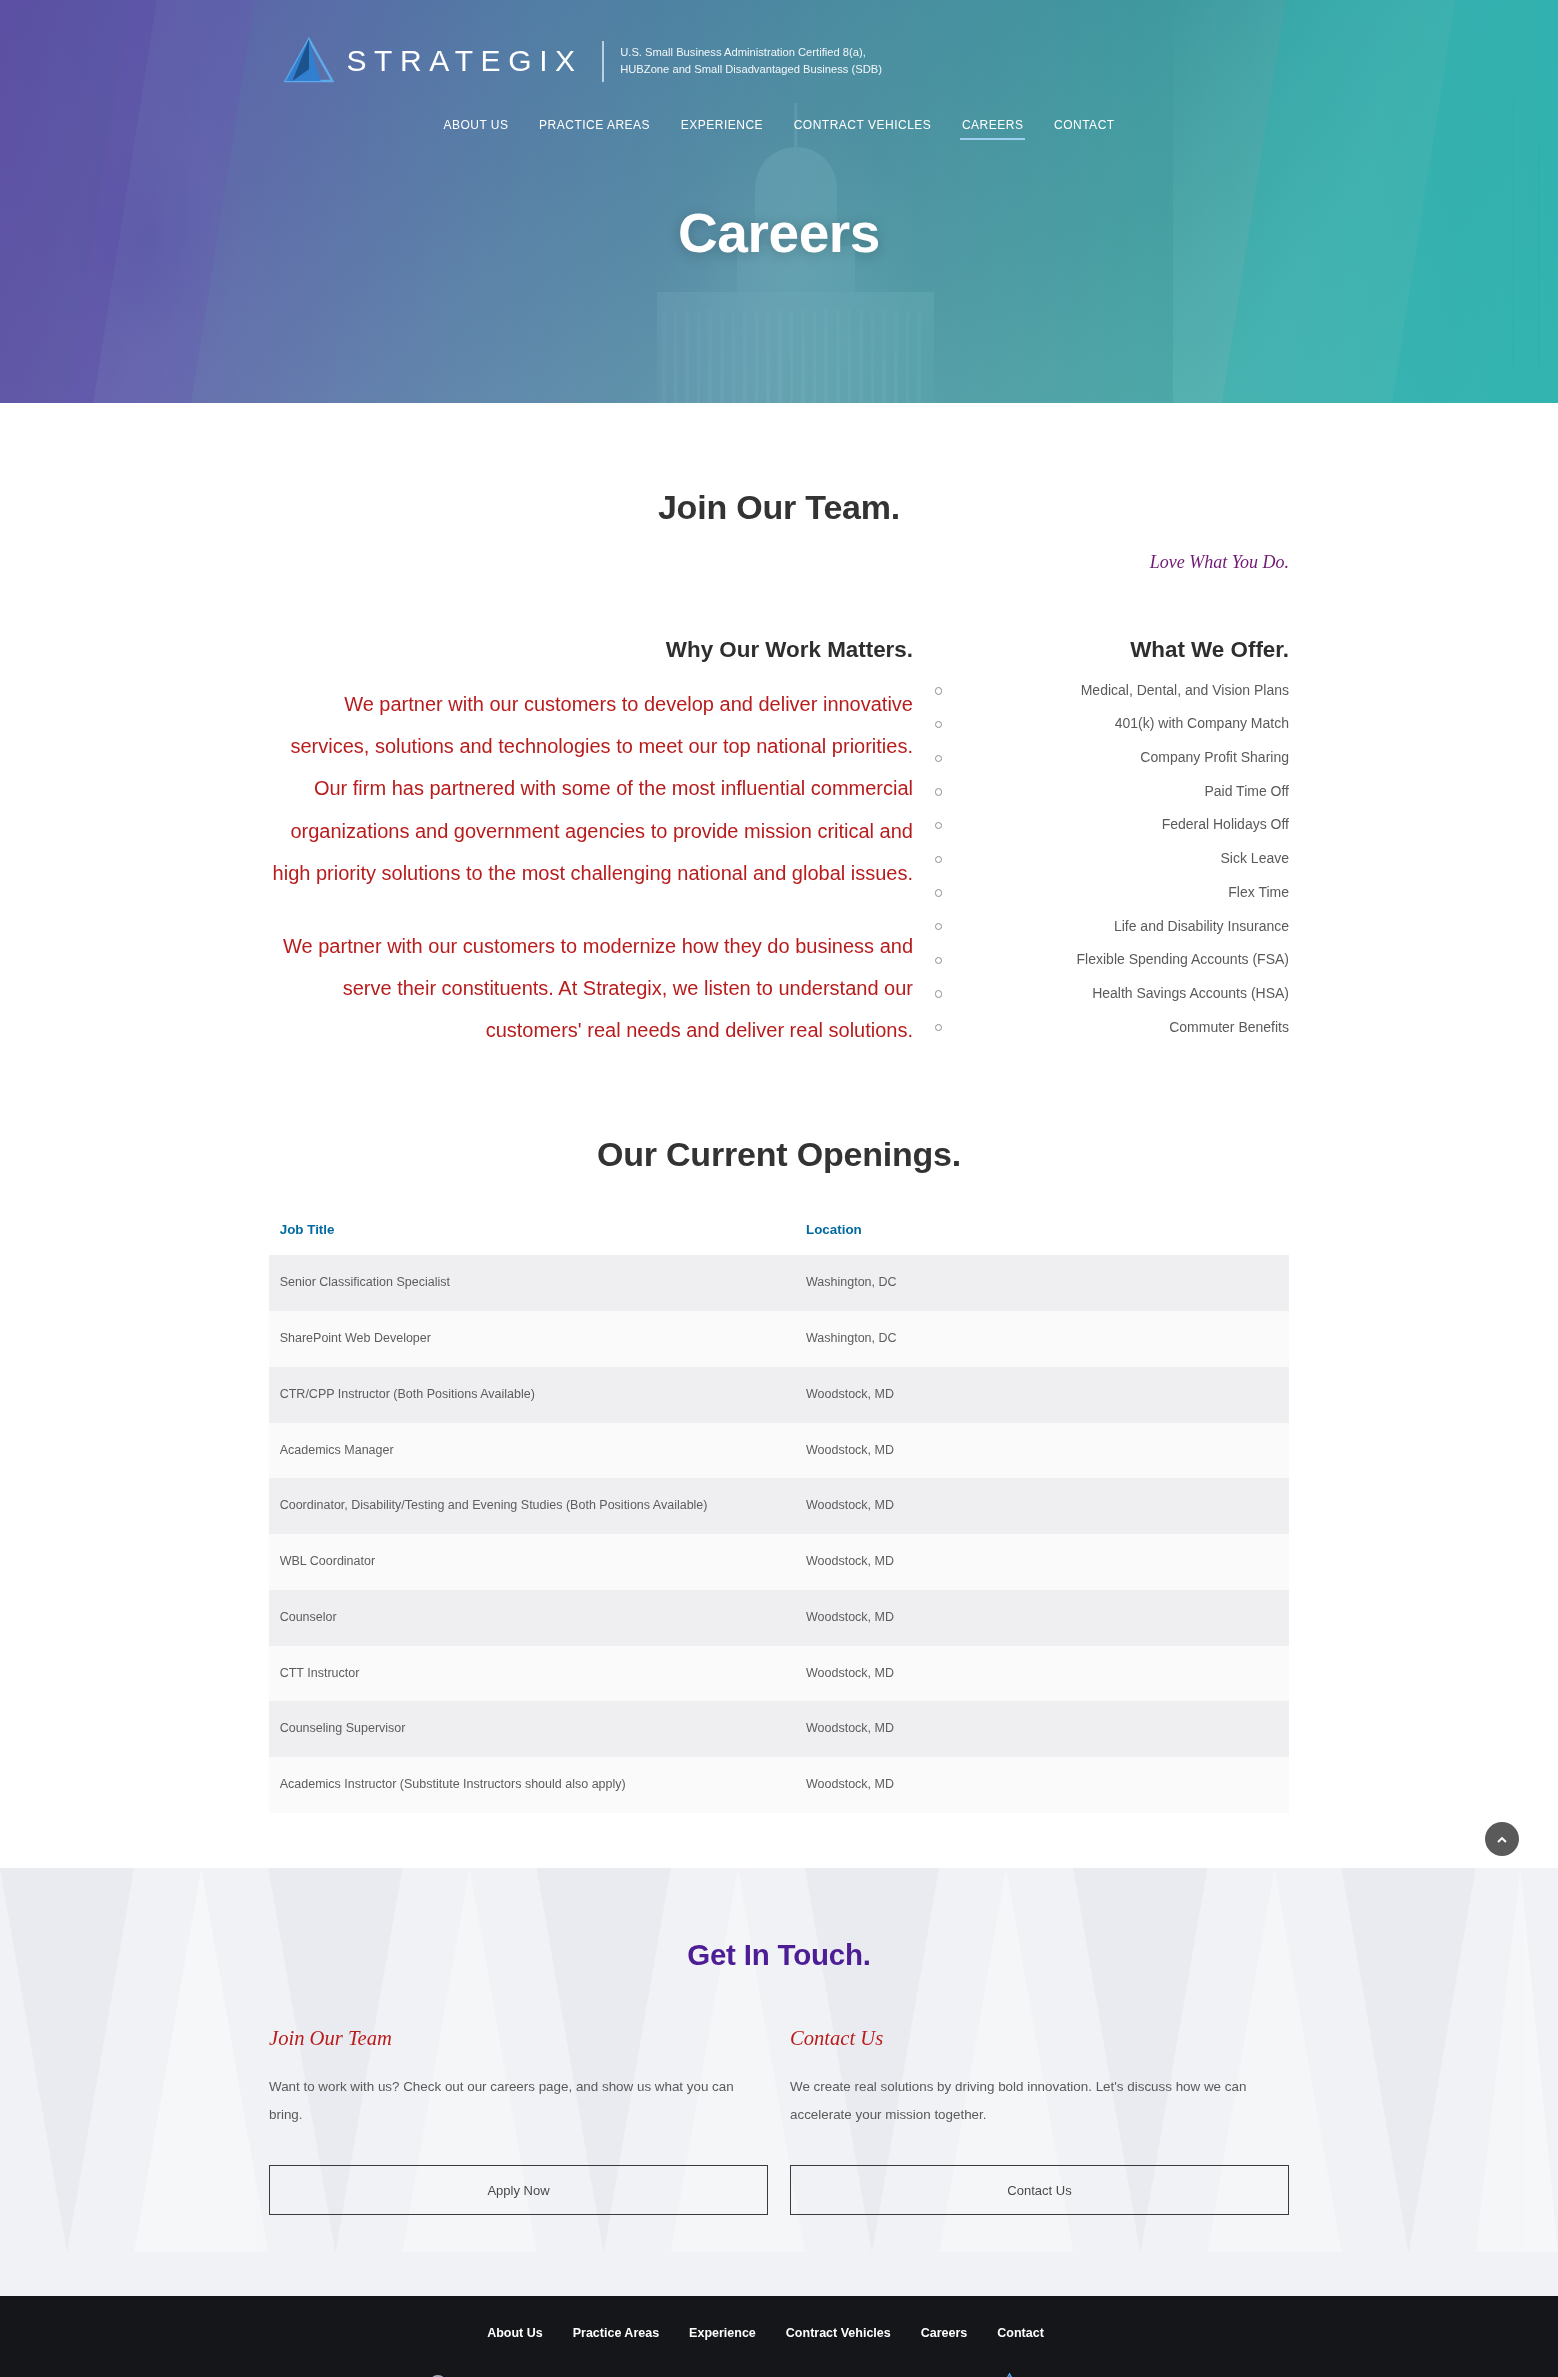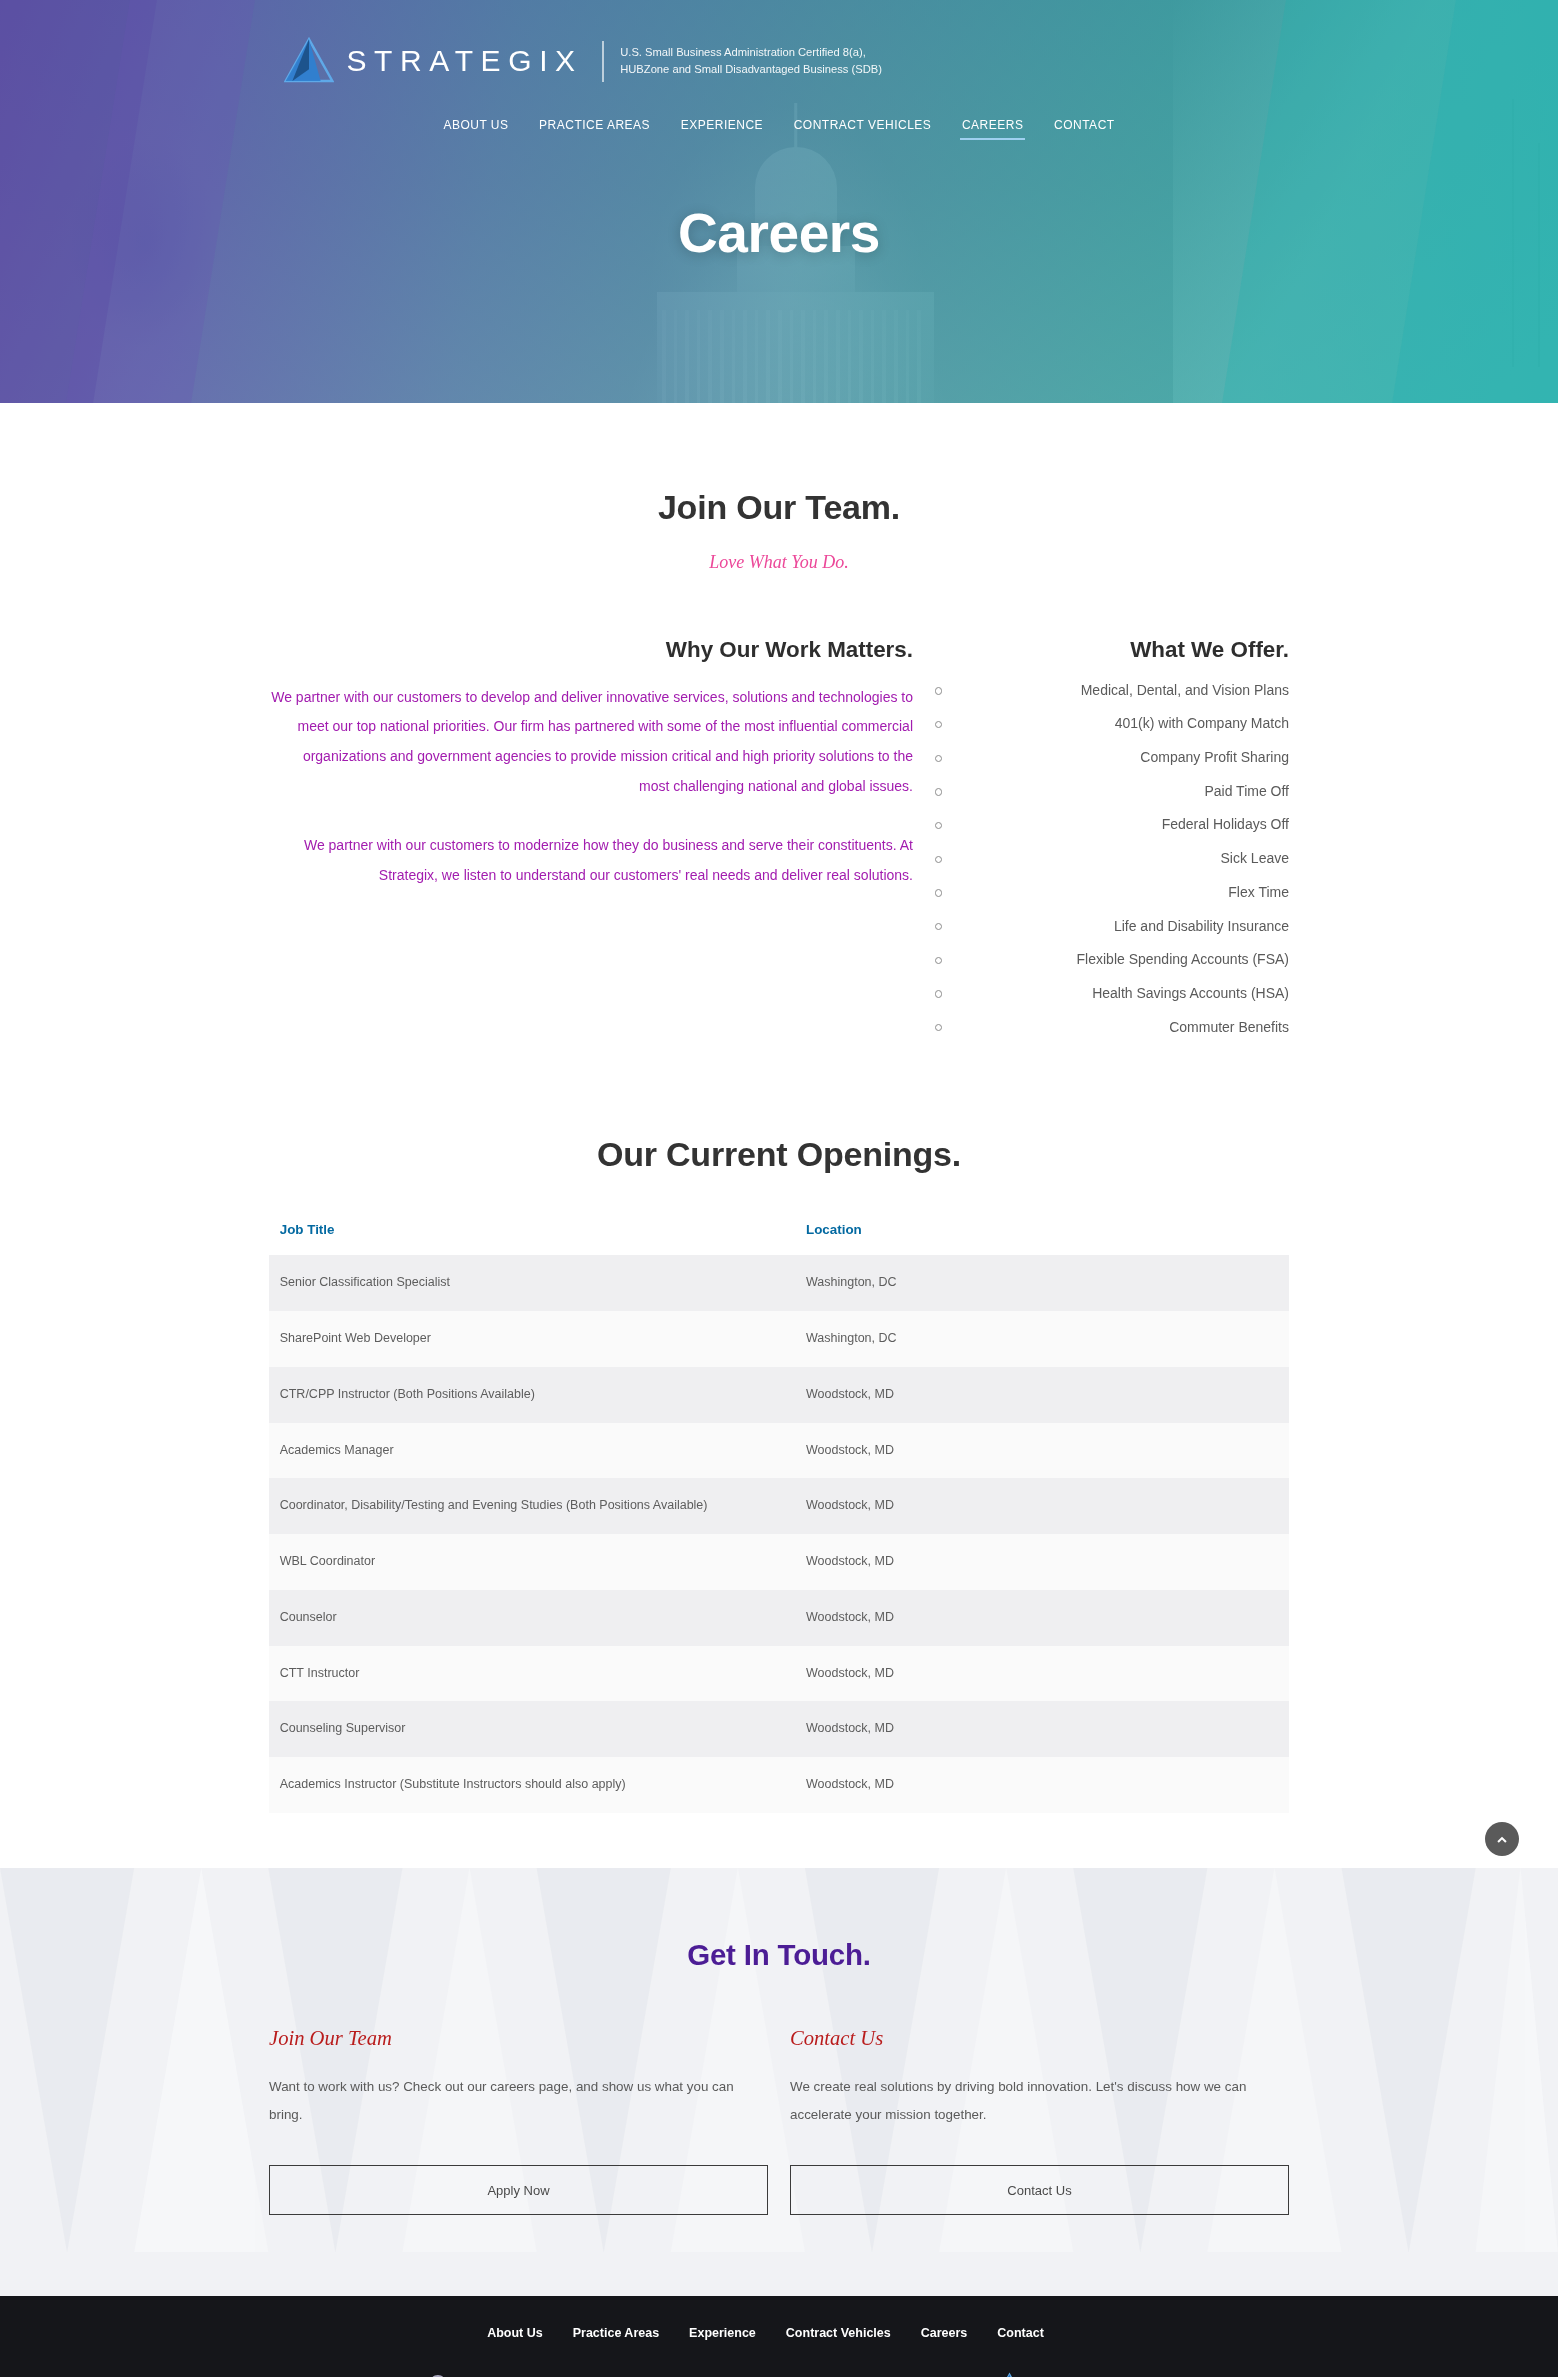--- a/index.html
+++ b/index.html
@@ -148,37 +148,37 @@
   
   .main { width: 1558px; background: #fff; padding-bottom: 55px; }
   .wrap { width: 1020px; margin: 0 auto; }
 
   .section-title {
     text-align: center; color: #333333;
     font-size: 34px; font-weight: 700; letter-spacing: -0.2px;
   }
   .join-title { padding-top: 85px; }
   .tagline {
-    text-align: center; color: #ec4899; margin-top: 25px;
+    text-align: right; color: #701a75; margin-top: 25px;
     font-size: 18px; font-family: "Liberation Serif", serif; font-style: italic;
   }
 
   .cols2 {
     display: flex; margin-top: 64px;
     justify-content: space-between; align-items: flex-start; text-align: right;
   }
   .col-left { width: 644px; }
   .col-right { width: 358px; }
 
   .block-head {
     color: #2e2e2e; font-size: 22.4px; font-weight: 700;
     margin-bottom: 19.7px;
   }
   .body-copy {
-    color: #a21caf; font-size: 14px; line-height: 2.12;
+    color: #b91c1c; font-size: 20px; line-height: 2.12;
     font-family: "Liberation Sans Narrow", "Liberation Sans", sans-serif;
   }
   .body-copy + .body-copy { margin-top: 30px; }
 
   .offer-list { list-style: none; margin-top: 5.4px; }
   .offer-list li {
     color: #5a5a5a; font-size: 14px; line-height: 1;
     padding: 0 0 0 34px; margin-bottom: 19.7px; position: relative;
     font-family: "Liberation Sans Narrow", "Liberation Sans", sans-serif;
   }

